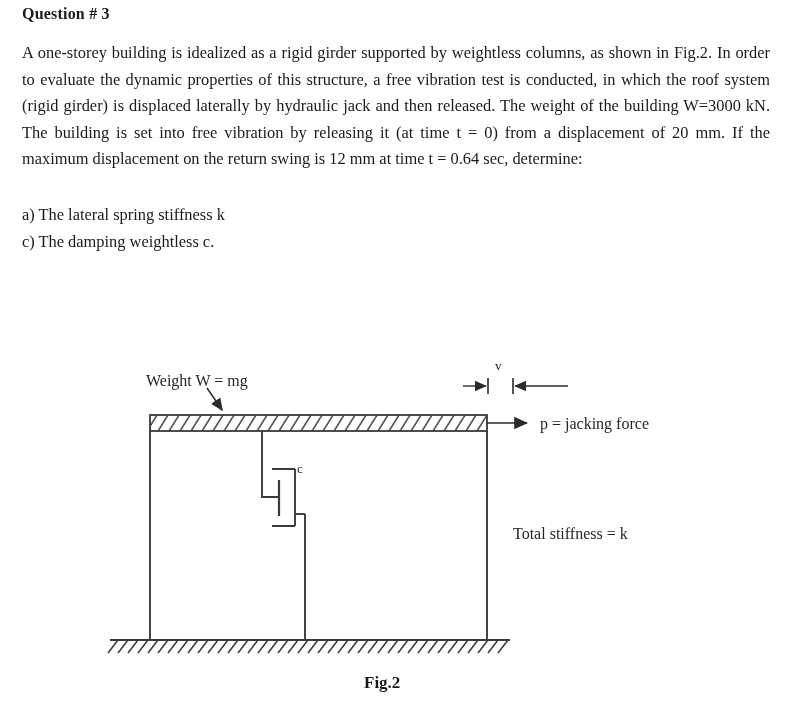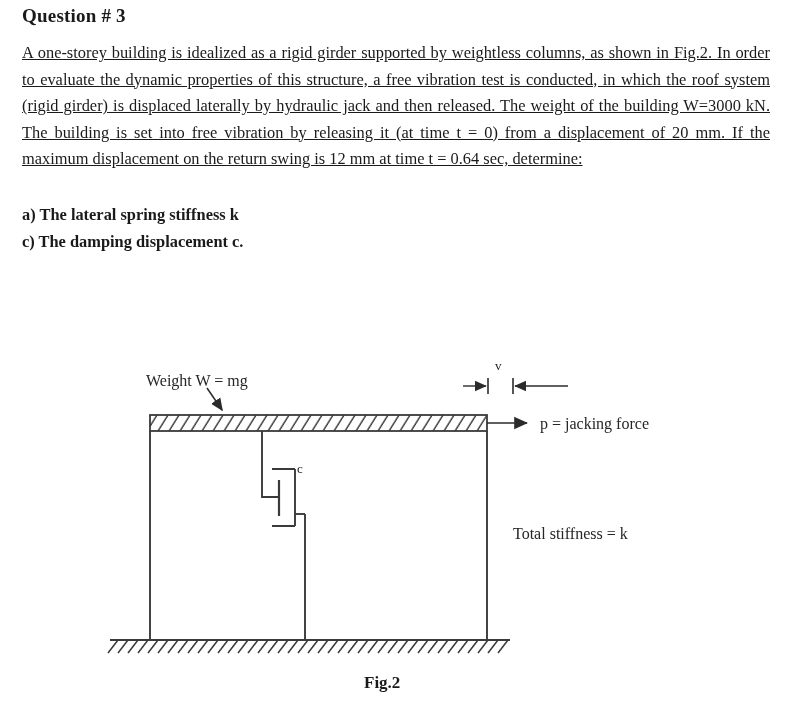--- a/index.html
+++ b/index.html
@@ -17,44 +17,43 @@
   }
   #page {
     position: relative;
     width: 788px;
     height: 720px;
   }
   .q-title {
     position: absolute;
     left: 22px;
     top: 5px;
-    font-size: 19px;
+    font-size: 16px;
     font-weight: bold;
     letter-spacing: 0.2px;
   }
   .q-body {
     position: absolute;
     left: 22px;
     top: 40px;
     width: 748px;
     font-size: 16.4px;
     line-height: 26.5px;
     text-align: justify;
     text-justify: inter-word;
-    text-decoration: underline;
   }
   .q-parts {
     position: absolute;
     left: 22px;
     top: 202px;
     width: 600px;
     font-size: 16.4px;
     line-height: 26.5px;
   }
-  .q-parts div { white-space: nowrap; font-weight: bold; }
+  .q-parts div { white-space: nowrap; }
   svg.figure {
     position: absolute;
     left: 0;
     top: 330px;
     width: 788px;
     height: 390px;
   }
   .fig-txt {
     font-family: "Liberation Serif", "DejaVu Serif", serif;
     font-size: 16px;
@@ -76,21 +75,21 @@
 <body>
 
 <div id="page">
 
   <div class="q-title">Question # 3</div>
 
   <div class="q-body">A one-storey building is idealized as a rigid girder supported by weightless columns, as shown in Fig.2. In order to evaluate the dynamic properties of this structure, a free vibration test is conducted, in which the roof system (rigid girder) is displaced laterally by hydraulic jack and then released. The weight of the building W=3000 kN. The building is set into free vibration by releasing it (at time t = 0) from a displacement of 20 mm. If the maximum displacement on the return swing is 12 mm at time t = 0.64 sec, determine:</div>
 
   <div class="q-parts">
     <div>a) The lateral spring stiffness k</div>
-    <div>c) The damping displacement c.</div>
+    <div>c) The damping weightless c.</div>
   </div>
 
   <svg class="figure" viewBox="0 0 788 390">
     <defs>
 
       <pattern id="girderHatch" width="11" height="15" patternUnits="userSpaceOnUse" patternTransform="skewX(-32)">
         <rect width="11" height="15" fill="#ffffff"></rect>
         <line x1="1.2" y1="0" x2="1.2" y2="15" stroke="#3a3a3a" stroke-width="1.7"></line>
       </pattern>
       <marker id="arrowR" markerWidth="9" markerHeight="9" refX="8" refY="4.5" orient="auto">

